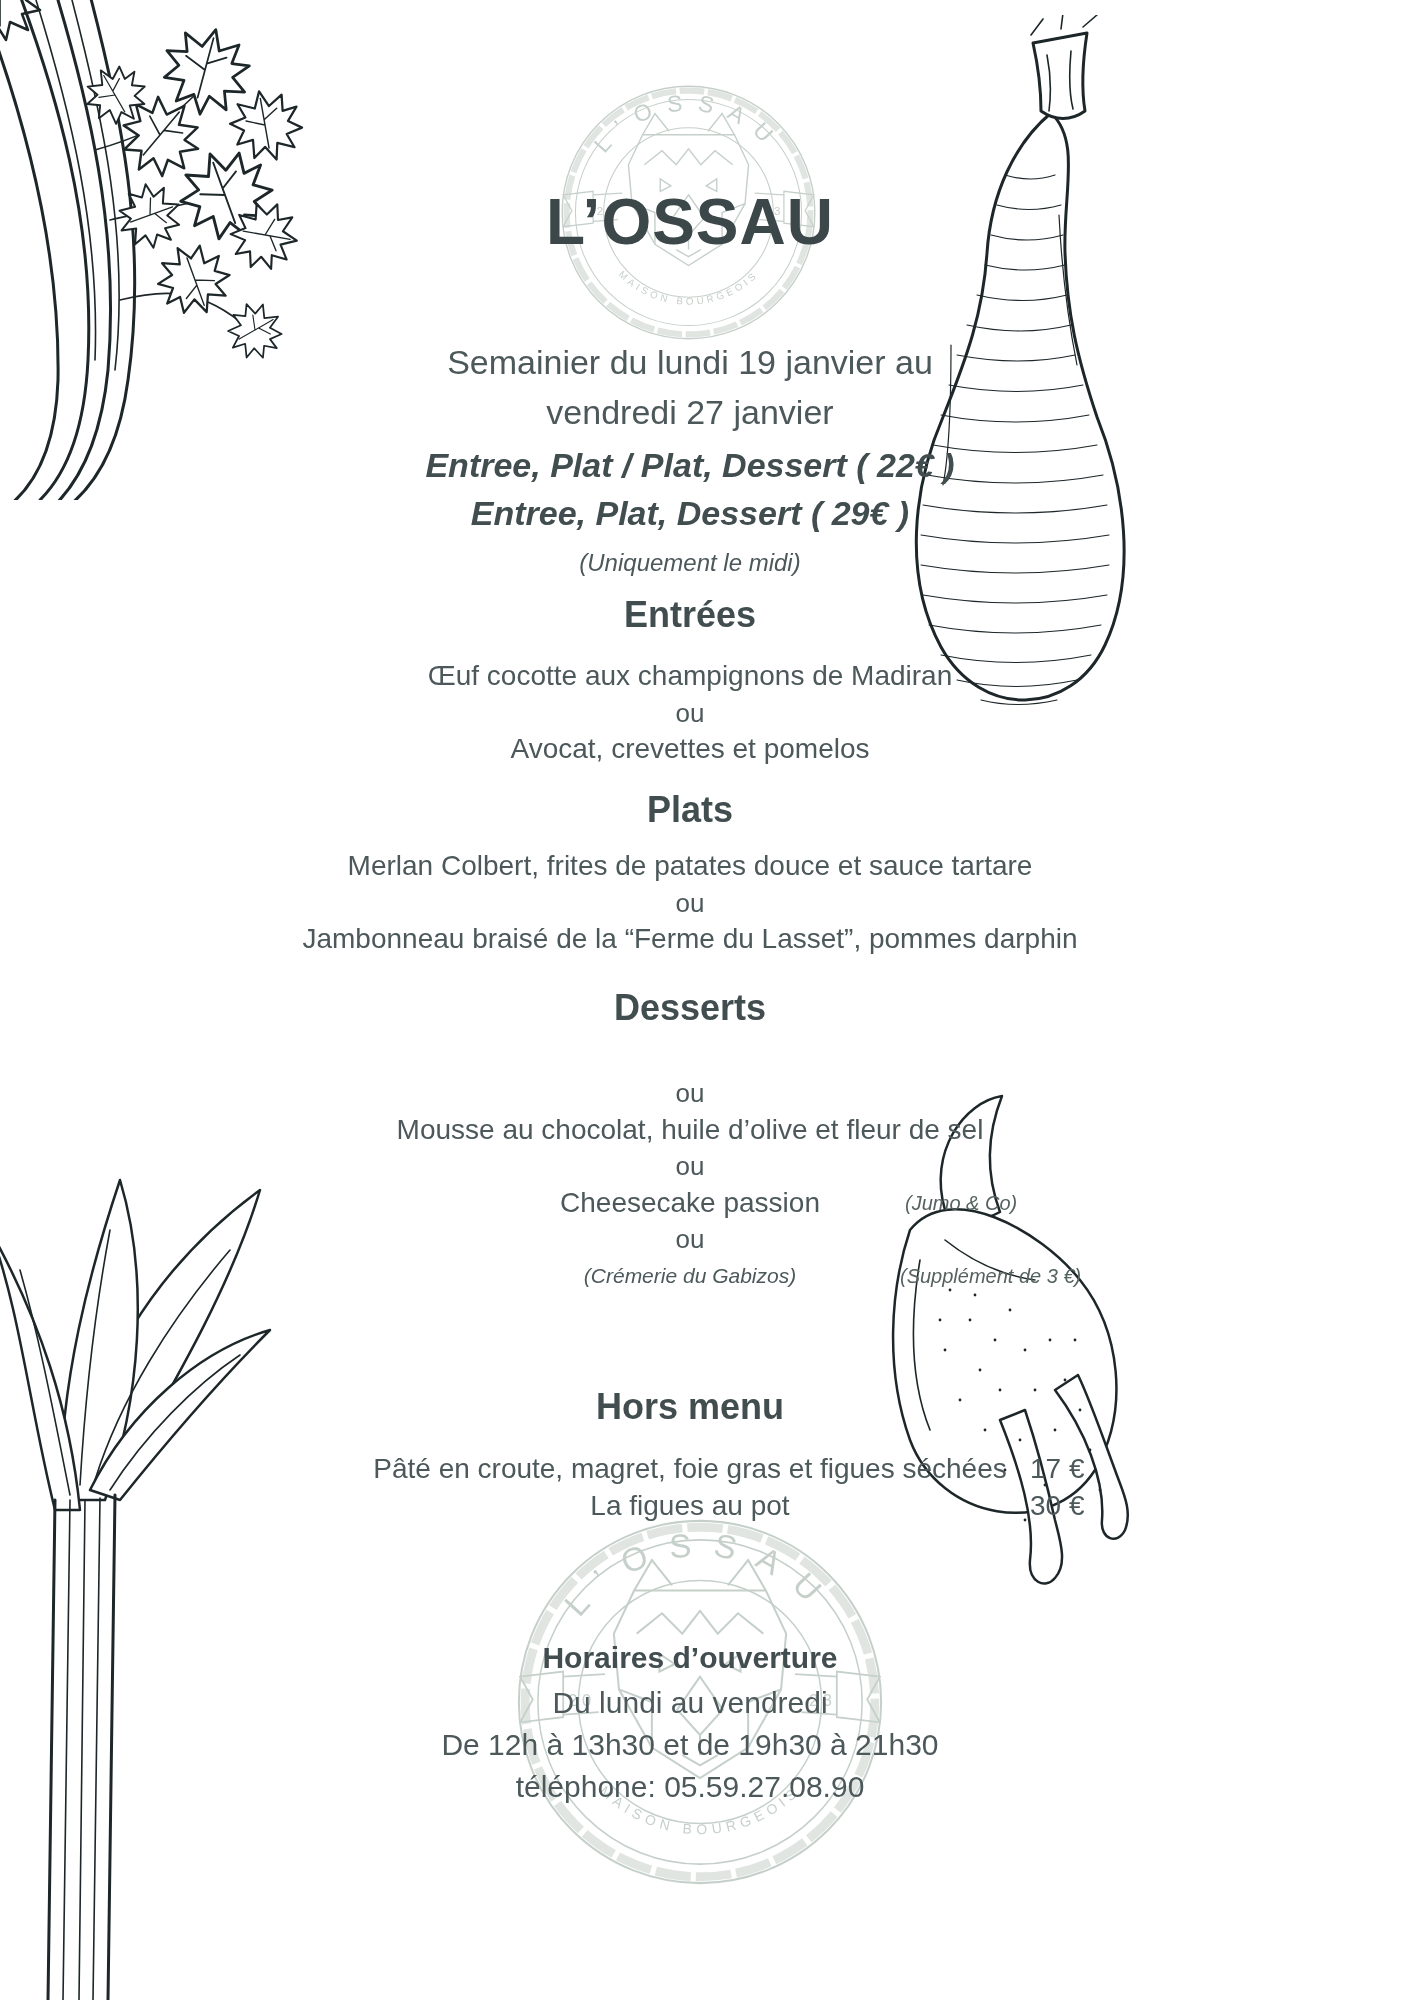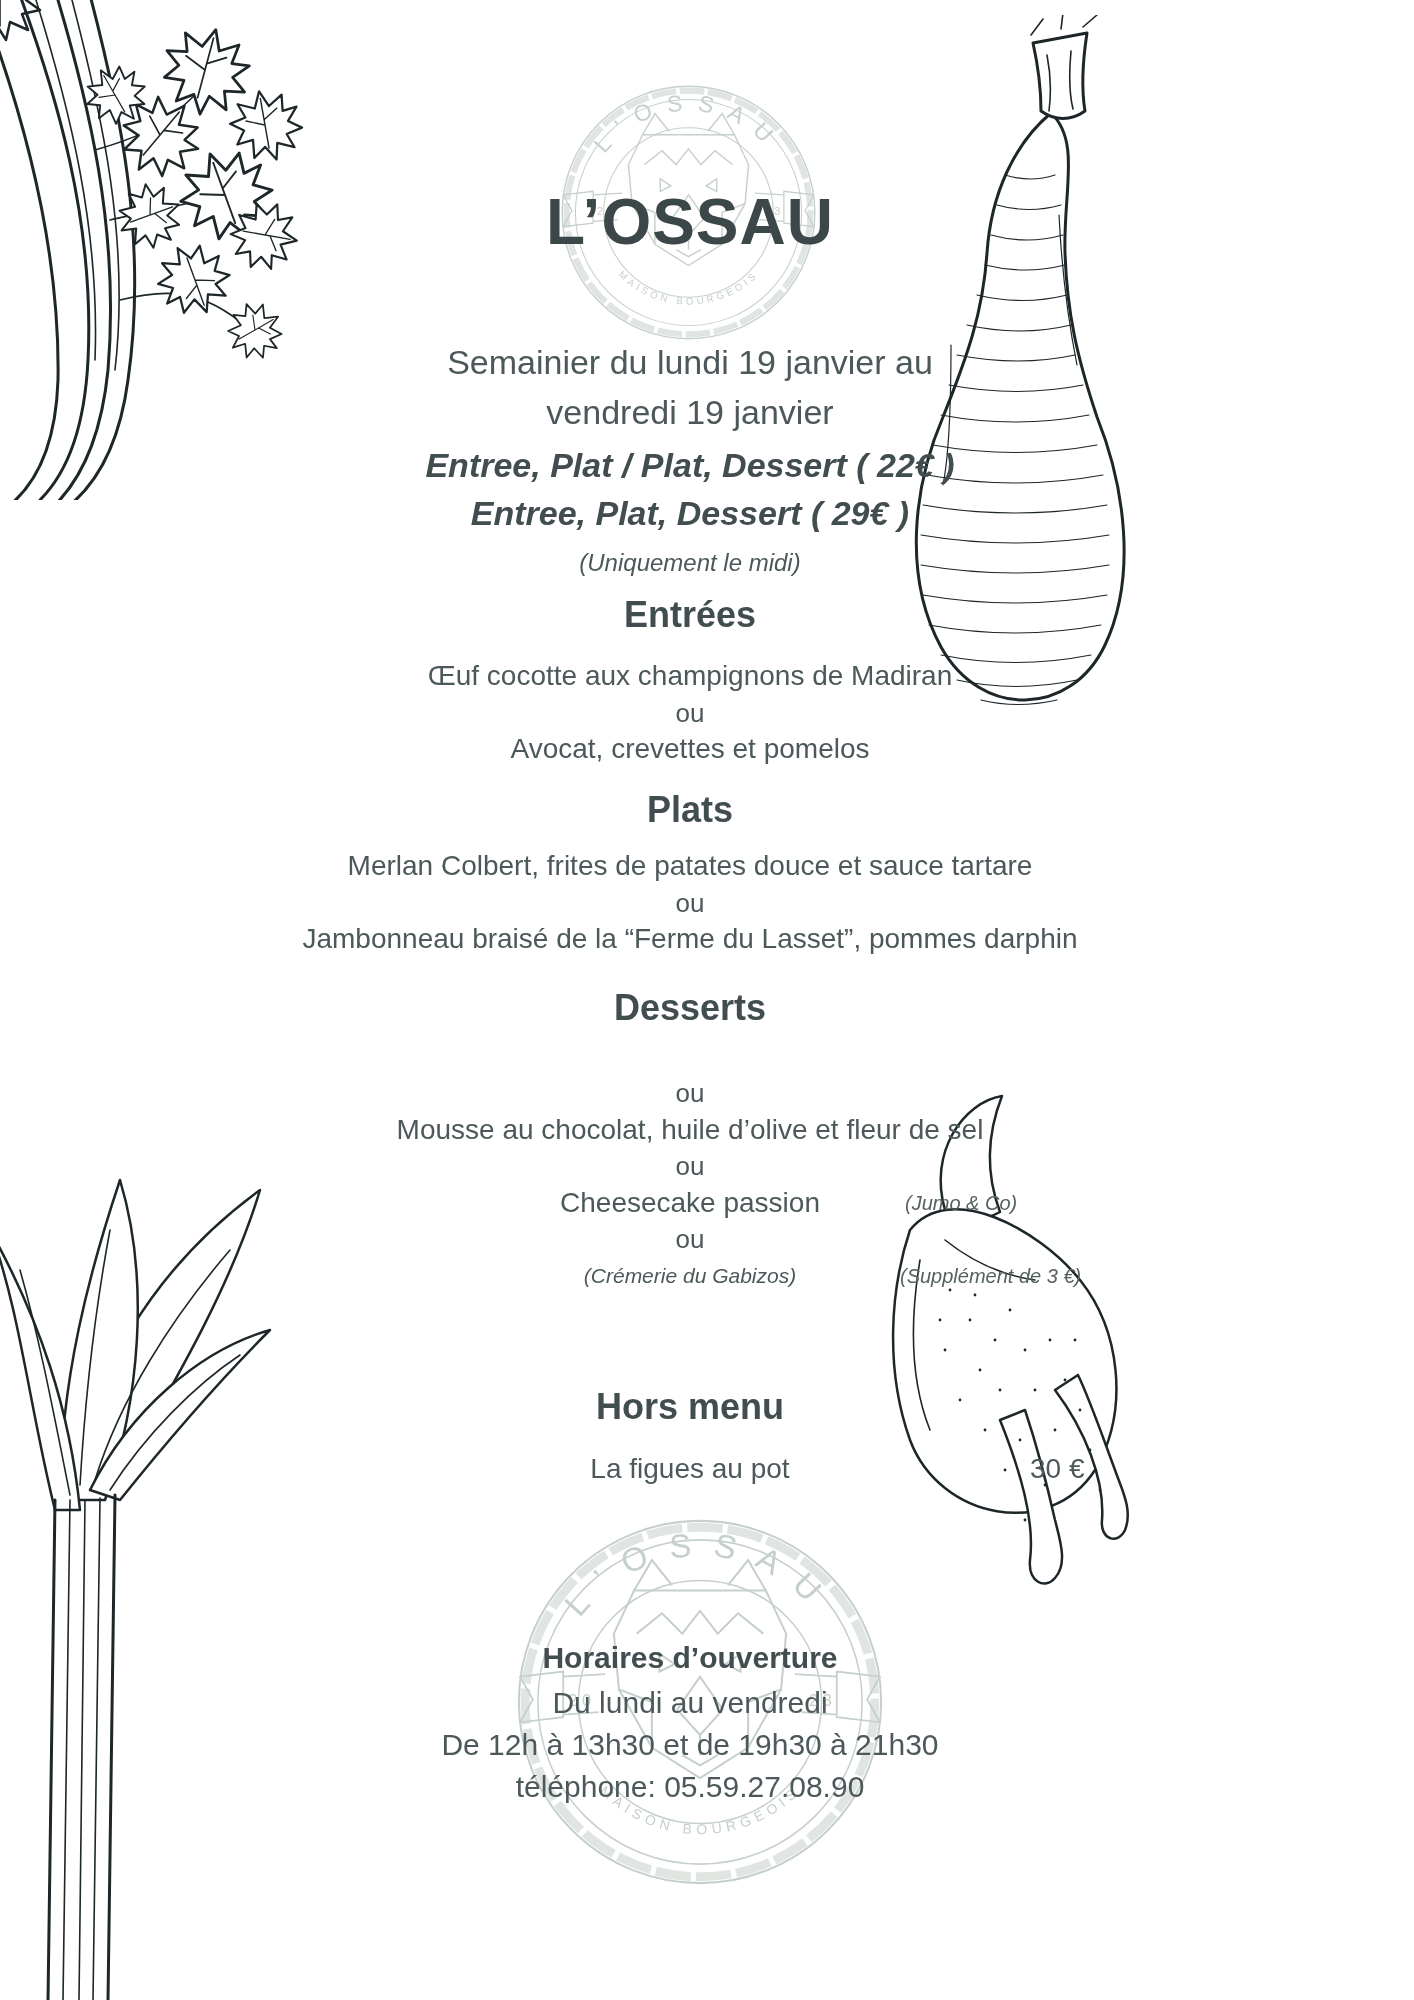--- a/index.html
+++ b/index.html
@@ -195,21 +195,21 @@
       <textPath href="#arcB2" startOffset="50%" text-anchor="middle">MAISON BOURGEOIS</textPath>
     </text>
     <text class="wmtx" font-size="13" x="46" y="153">2 0</text>
     <text class="wmtx" font-size="13" x="236" y="153">2 3</text>
   </svg>
 
   <div class="blk title">L’OSSAU</div>
 
   <div class="blk week">
     <div>Semainier du lundi 19 janvier au</div>
-    <div>vendredi 19 janvier</div>
+    <div>vendredi 27 janvier</div>
   </div>
 
   <div class="blk formulas">
     <div>Entree, Plat / Plat, Dessert ( 22€ )</div>
     <div>Entree, Plat, Dessert ( 29€ )</div>
   </div>
 
   <div class="blk fnote">(Uniquement le midi)</div>
 
   <div class="blk sec-h" style="top:593px">Entrées</div>
@@ -237,20 +237,24 @@
     </div>
     <div class="ou-line">ou</div>
     <div class="menu-line">
       <span class="dish-note supp">(Supplément de 3 €)</span>
     </div>
     <div class="subnote">(Crémerie du Gabizos)</div>
   </div>
 
   <div class="blk sec-h" style="top:1385px">Hors menu</div>
   <div class="blk items" style="top:1450px">
+    <div class="hm-line">
+      <span>Pâté en croute, magret, foie gras et figues séchées</span>
+      <span class="price">17 €</span>
+    </div>
     <div class="hm-line">
       <span>La figues au pot</span>
       <span class="price">30 €</span>
     </div>
   </div>
 
   <div class="blk hours-h">Horaires d’ouverture</div>
   <div class="blk hours">
     <div>Du lundi au vendredi</div>
     <div>De 12h à 13h30 et de 19h30 à 21h30</div>

